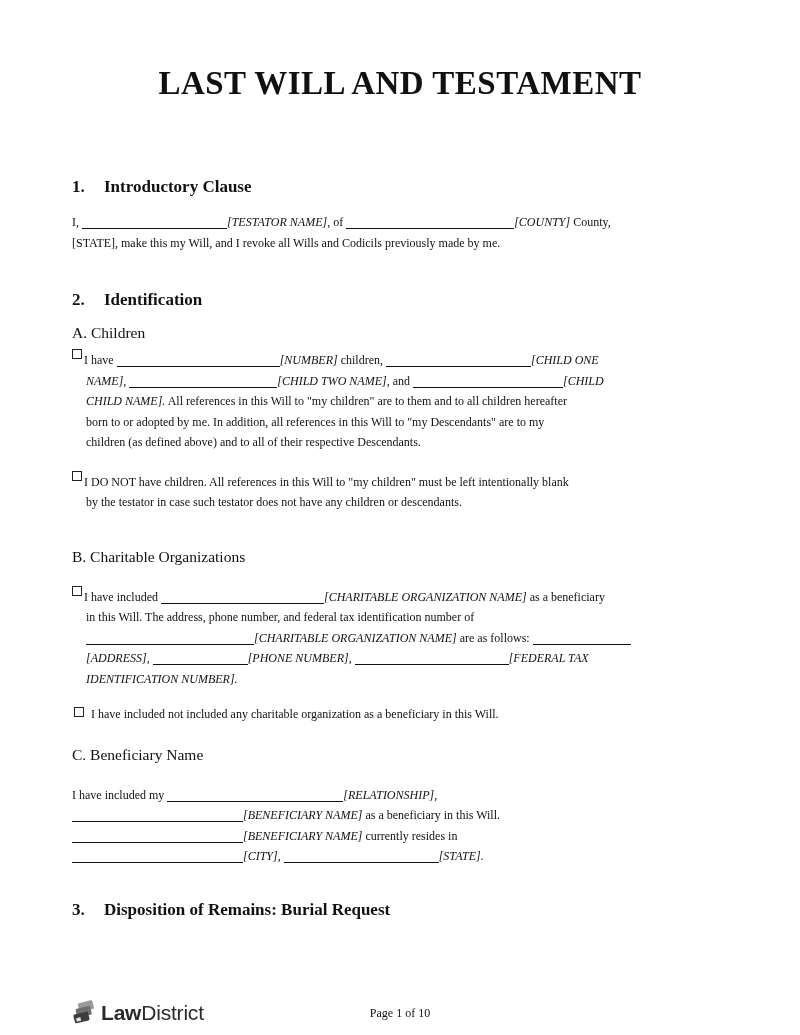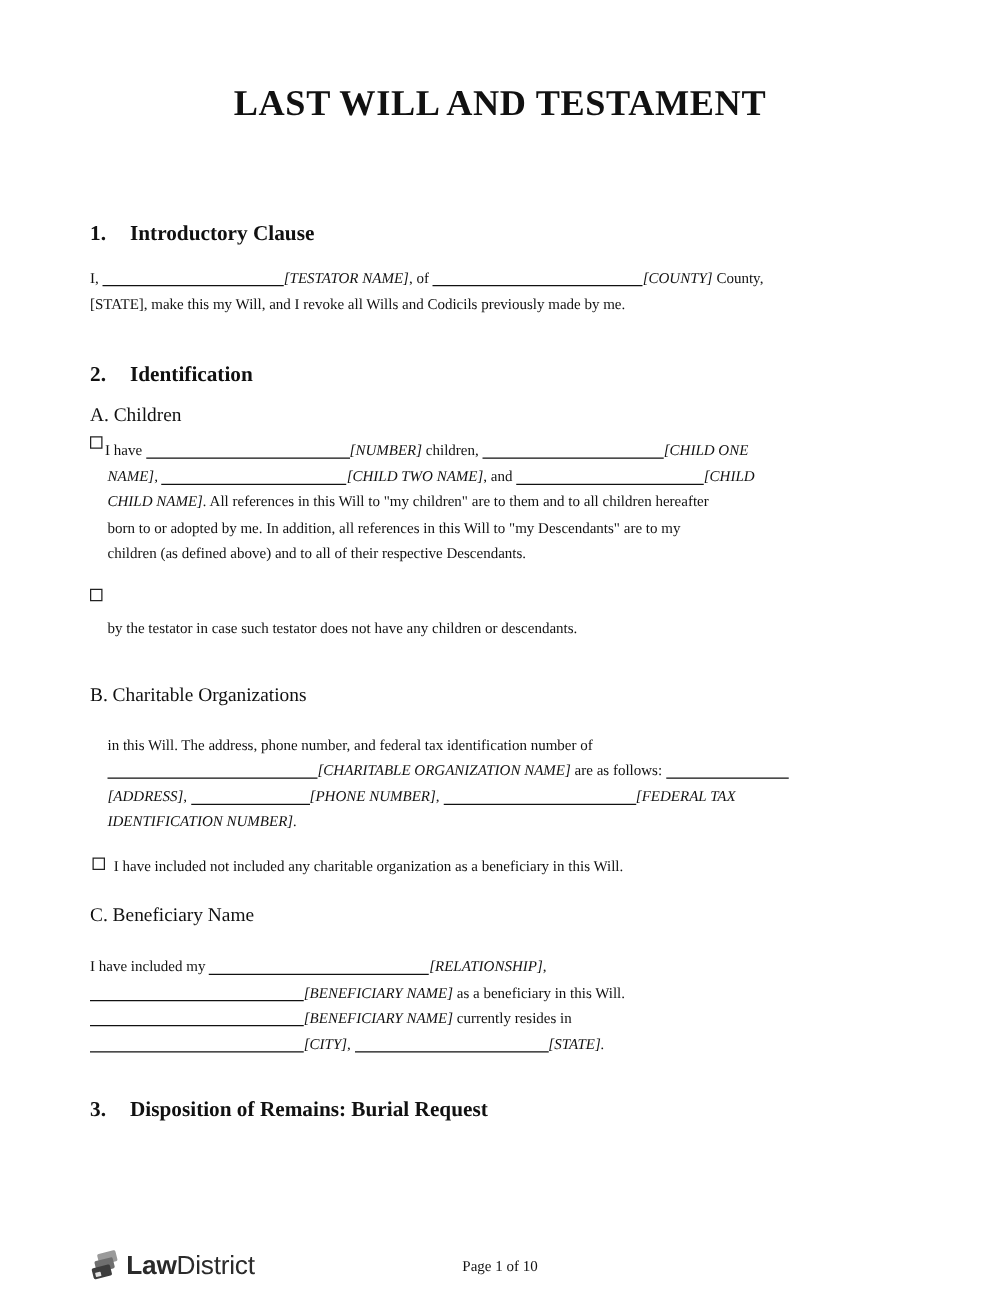--- a/index.html
+++ b/index.html
@@ -7,21 +7,21 @@
     position:relative;
     width:800px;height:1035px;
     background:#ffffff;
     color:#111111;
     font-family:"Liberation Serif", serif;
     overflow:hidden;
   }
   .title{
     margin:0;
     padding-top:64px;
-    font-size:29px;
+    font-size:33px;
     line-height:38px;
     font-weight:bold;
     text-align:center;
     letter-spacing:0.5px;
     white-space:nowrap;
   }
   .blocks{padding:0 60px 0 72px;}
   .blk-heading{
     font-size:17px;
     line-height:22px;
@@ -96,25 +96,26 @@
       <div class="blk-heading" style="margin-top: 36px;"><span class="h-num">2.</span><span class="h-text">Identification</span></div>
       <div class="blk-label" style="margin-top: 12px;">A. Children</div>
       <div class="blk-para hang" style="margin-top: 6px;">
         <div class="line first"><span class="checkbox raised"></span><span class="seg-t">I have </span><span class="blank" style="width: 163px;"></span><span class="seg-i">[NUMBER]</span><span class="seg-t"> children, </span><span class="blank" style="width: 145px;"></span><span class="seg-i">[CHILD ONE</span></div>
         <div class="line"><span class="seg-i">NAME],</span><span class="seg-t"> </span><span class="blank" style="width: 148px;"></span><span class="seg-i">[CHILD TWO NAME]</span><span class="seg-t">, and </span><span class="blank" style="width: 150px;"></span><span class="seg-i">[CHILD</span></div>
         <div class="line"><span class="seg-i">CHILD NAME].</span><span class="seg-t"> All references in this Will to "my children" are to them and to all children hereafter</span></div>
         <div class="line"><span class="seg-t">born to or adopted by me. In addition, all references in this Will to "my Descendants" are to my</span></div>
         <div class="line"><span class="seg-t">children (as defined above) and to all of their respective Descendants.</span></div>
       </div>
       <div class="blk-para hang" style="margin-top: 18px;">
-        <div class="line first"><span class="checkbox raised"></span></div>
+        <div class="line first"><span class="checkbox raised"></span><span class="seg-t">I DO NOT have children. All references in this Will to "my children" must be left intentionally blank</span></div>
         <div class="line"><span class="seg-t">by the testator in case such testator does not have any children or descendants.</span></div>
       </div>
       <div class="blk-label" style="margin-top: 34px;">B. Charitable Organizations</div>
       <div class="blk-para hang" style="margin-top: 19px;">
+        <div class="line first"><span class="checkbox raised"></span><span class="seg-t">I have included </span><span class="blank" style="width: 163px;"></span><span class="seg-i">[CHARITABLE ORGANIZATION NAME]</span><span class="seg-t"> as a beneficiary</span></div>
         <div class="line"><span class="seg-t">in this Will. The address, phone number, and federal tax identification number of</span></div>
         <div class="line"><span class="blank" style="width: 168px;"></span><span class="seg-i">[CHARITABLE ORGANIZATION NAME]</span><span class="seg-t"> are as follows: </span><span class="blank" style="width: 98px;"></span></div>
         <div class="line"><span class="seg-i">[ADDRESS],</span><span class="seg-t"> </span><span class="blank" style="width: 95px;"></span><span class="seg-i">[PHONE NUMBER],</span><span class="seg-t"> </span><span class="blank" style="width: 154px;"></span><span class="seg-i">[FEDERAL TAX</span></div>
         <div class="line"><span class="seg-i">IDENTIFICATION NUMBER].</span></div>
       </div>
       <div class="blk-para" style="margin-top: 15px;">
         <div class="line first"><span class="checkbox inline"></span><span class="seg-t">I have included not included any charitable organization as a beneficiary in this Will.</span></div>
       </div>
       <div class="blk-label" style="margin-top: 20px;">C. Beneficiary Name</div>
       <div class="blk-para" style="margin-top: 20px;">

